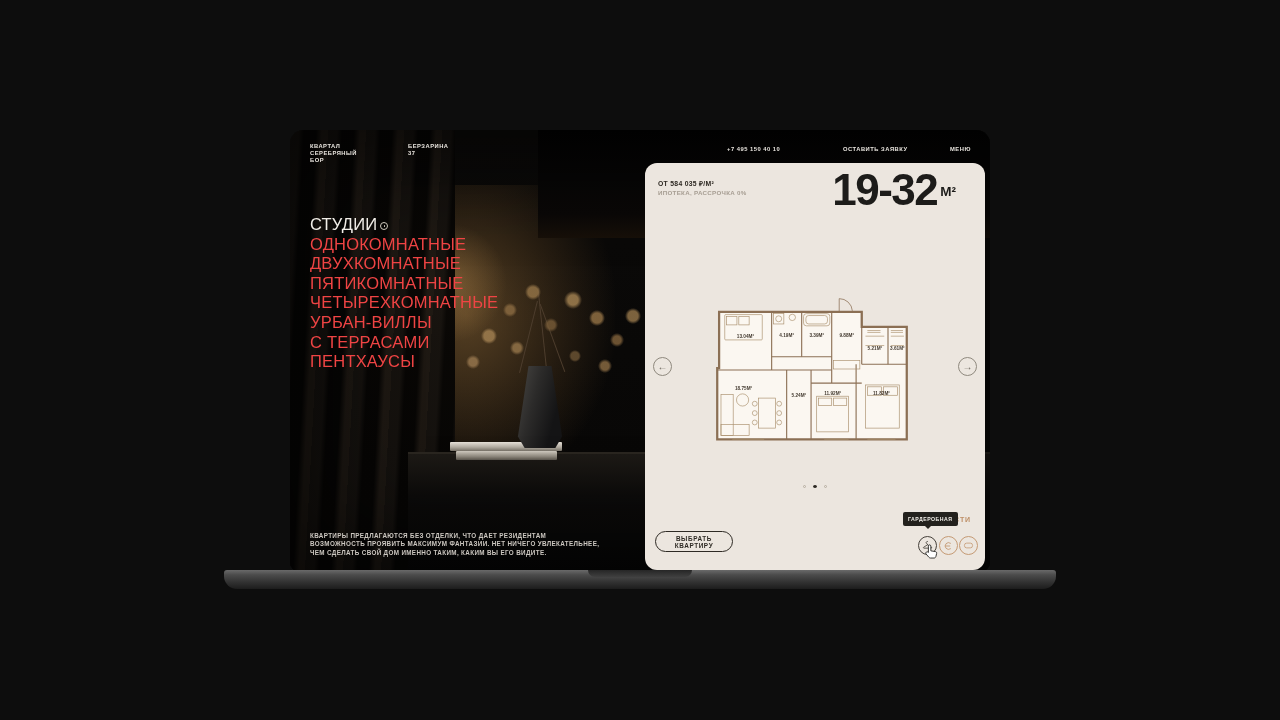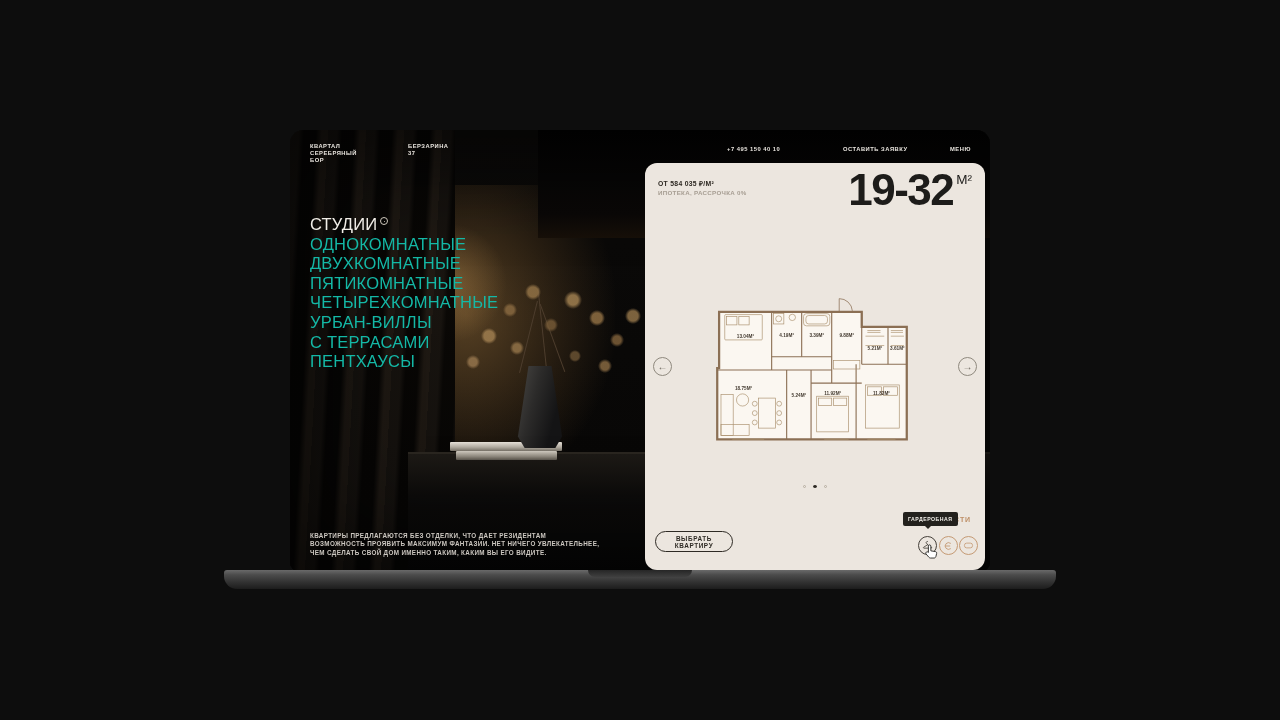--- a/index.html
+++ b/index.html
@@ -60,40 +60,40 @@
     letter-spacing:.5px;line-height:7px;text-transform:uppercase;z-index:3;white-space:nowrap}
   .nav-brand{left:20px;top:13px}
   .nav-address{left:118px;top:13px}
   .nav-phone{left:437px;top:16px}
   .nav-request{left:553px;top:16px;cursor:pointer}
   .nav-menu{left:660px;top:16px;cursor:pointer}
 
   
   .catalog{position:absolute;left:20px;top:85px;z-index:3;list-style:none}
   .cat-item{font-size:16.5px;line-height:19.6px;font-weight:500;letter-spacing:.2px;
-    color:#14b8a6;text-transform:uppercase;cursor:pointer;white-space:nowrap}
-  .cat-item.active{color:#f1eee8;display:flex;align-items:flex-start;gap:3px}
+    color:#ef4444;text-transform:uppercase;cursor:pointer;white-space:nowrap}
+  .cat-item.active{color:#f1eee8;display:flex;align-items:center;gap:3px}
   .badge{display:inline-block;width:8px;height:8px;margin-top:2px;border:1px solid #cfc9bd;
     border-radius:50%;position:relative}
   .badge::after{content:"";position:absolute;left:2.5px;top:2.5px;width:1.5px;height:1.5px;
     background:#cfc9bd;border-radius:50%}
 
   .description{position:absolute;left:20px;top:402px;width:290px;z-index:3;color:#ccc7c0;
     font-size:6.3px;line-height:8.4px;letter-spacing:.35px;font-weight:bold;text-transform:uppercase}
 
   
   .panel{position:absolute;left:355px;top:33px;width:340px;height:407px;background:#ece6df;
     border-radius:12px;z-index:4}
   .price{position:absolute;left:13px;top:16px;font-size:6.8px;font-weight:bold;
     letter-spacing:.3px;color:#2b2620}
   .terms{position:absolute;left:13px;top:26px;font-size:6.2px;font-weight:bold;
     letter-spacing:.3px;color:#a69d92}
-  .range-wrap{position:absolute;right:13px;top:6px;display:flex;align-items:flex-start}
+  .range-wrap{position:absolute;right:13px;top:6px;display:flex;align-items:center}
   .range-big{font-size:44px;line-height:42px;font-weight:600;letter-spacing:-1.5px;color:#1d1c1a}
-  .range-unit{font-size:13.5px;font-weight:400;color:#1d1c1a;margin:3px 0 0 3px}
+  .range-unit{font-size:13.5px;font-weight:700;color:#1d1c1a;margin:3px 16px 0 3px}
 
   .arrow-btn{position:absolute;top:194px;width:19px;height:19px;border-radius:50%;
     border:1.1px solid #8f897e;background:none;color:#6e6860;font-size:10px;line-height:16px;
     text-align:center;cursor:pointer;padding:0}
   .arrow-prev{left:8px}
   .arrow-next{left:313px}
 
   .plan{position:absolute;left:62px;top:130px;width:210px;height:152px}
   .plan svg{width:100%;height:100%;overflow:visible}
   .plan text{font-family:"Liberation Sans",sans-serif;font-size:5px;font-weight:bold;fill:#453c32}

